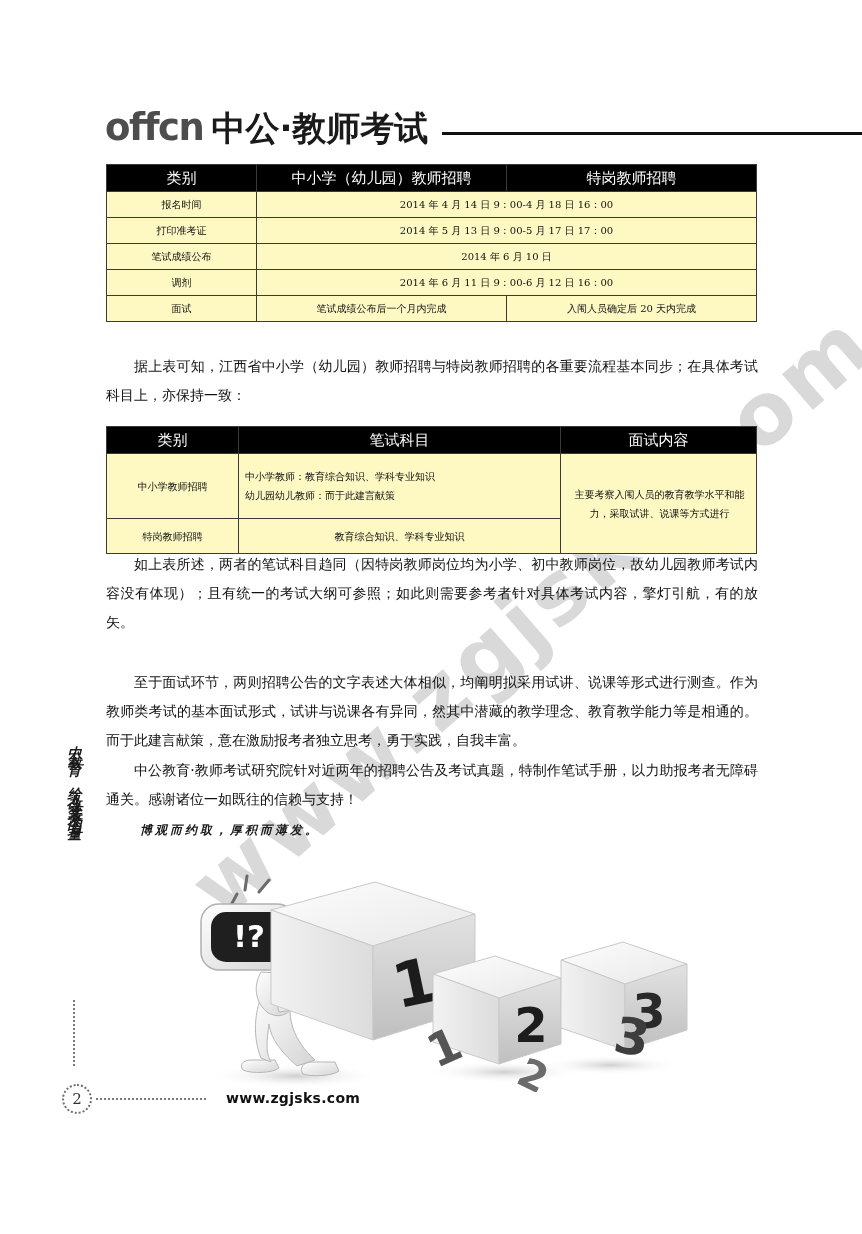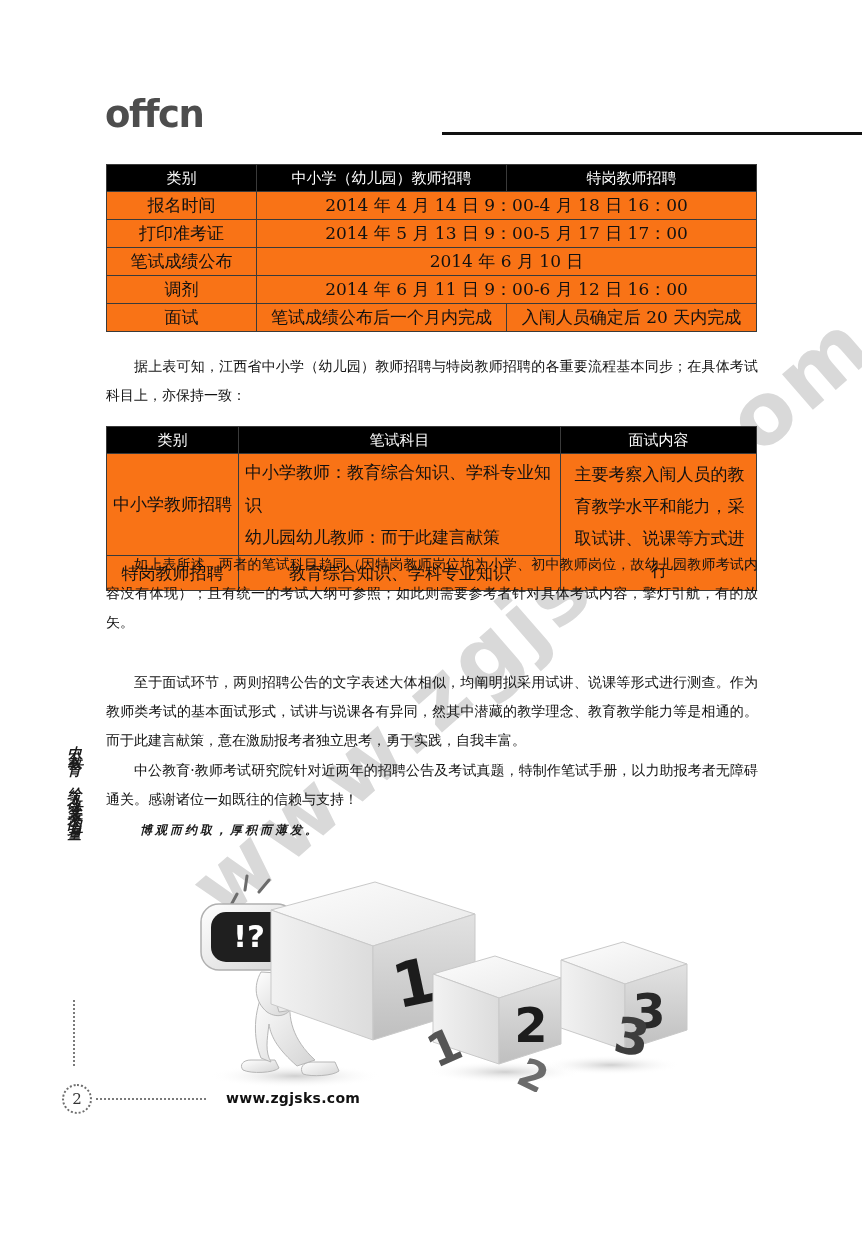--- a/index.html
+++ b/index.html
@@ -48,21 +48,21 @@
   .header {
     position: absolute;
     left: 105px;
     top: 96px;
     width: 757px;
     height: 62px;
     z-index: 4;
   }
   .logo-row {
     display: flex;
-    align-items: flex-start;
+    align-items: flex-end;
     height: 50px;
   }
   .logo-mark {
     position: relative;
     font-family: "DejaVu Sans", sans-serif;
     font-size: 37px;
     font-weight: bold;
     color: #4d4d4d;
     letter-spacing: -1.5px;
     line-height: 1;
@@ -90,24 +90,24 @@
   
   table.doc-table {
     border-collapse: collapse;
     table-layout: fixed;
     position: absolute;
     z-index: 3;
     background: #d2d2d2;
   }
   table.doc-table td, table.doc-table th {
     border: 1px solid #3a3a3a;
-    background: #f97316;
+    background: #fef9c3;
     color: #111111;
     font-family: "DejaVu Serif", "Liberation Serif", serif;
-    font-size: 17px;
+    font-size: 10px;
     text-align: center;
     padding: 2px 4px;
     line-height: 1.35;
   }
   table.doc-table th {
     background: #000000;
     color: #ffffff;
     font-weight: normal;
     font-size: 15px;
     padding: 3px 4px;
@@ -244,20 +244,21 @@
 
 <div id="page">
 
   <div class="watermark">
     <div class="watermark-text">www.zgjsks.com</div>
   </div>
 
   <div class="header">
     <div class="logo-row">
       <div class="logo-mark">offcn</div>
+      <div class="logo-cn">中公·教师考试</div>
     </div>
     <div class="header-rule"></div>
   </div>
 
   <table class="doc-table" id="table1">
     <colgroup>
         <col style="width:150px">
         <col style="width:250px">
         <col style="width:250px">
       </colgroup>

